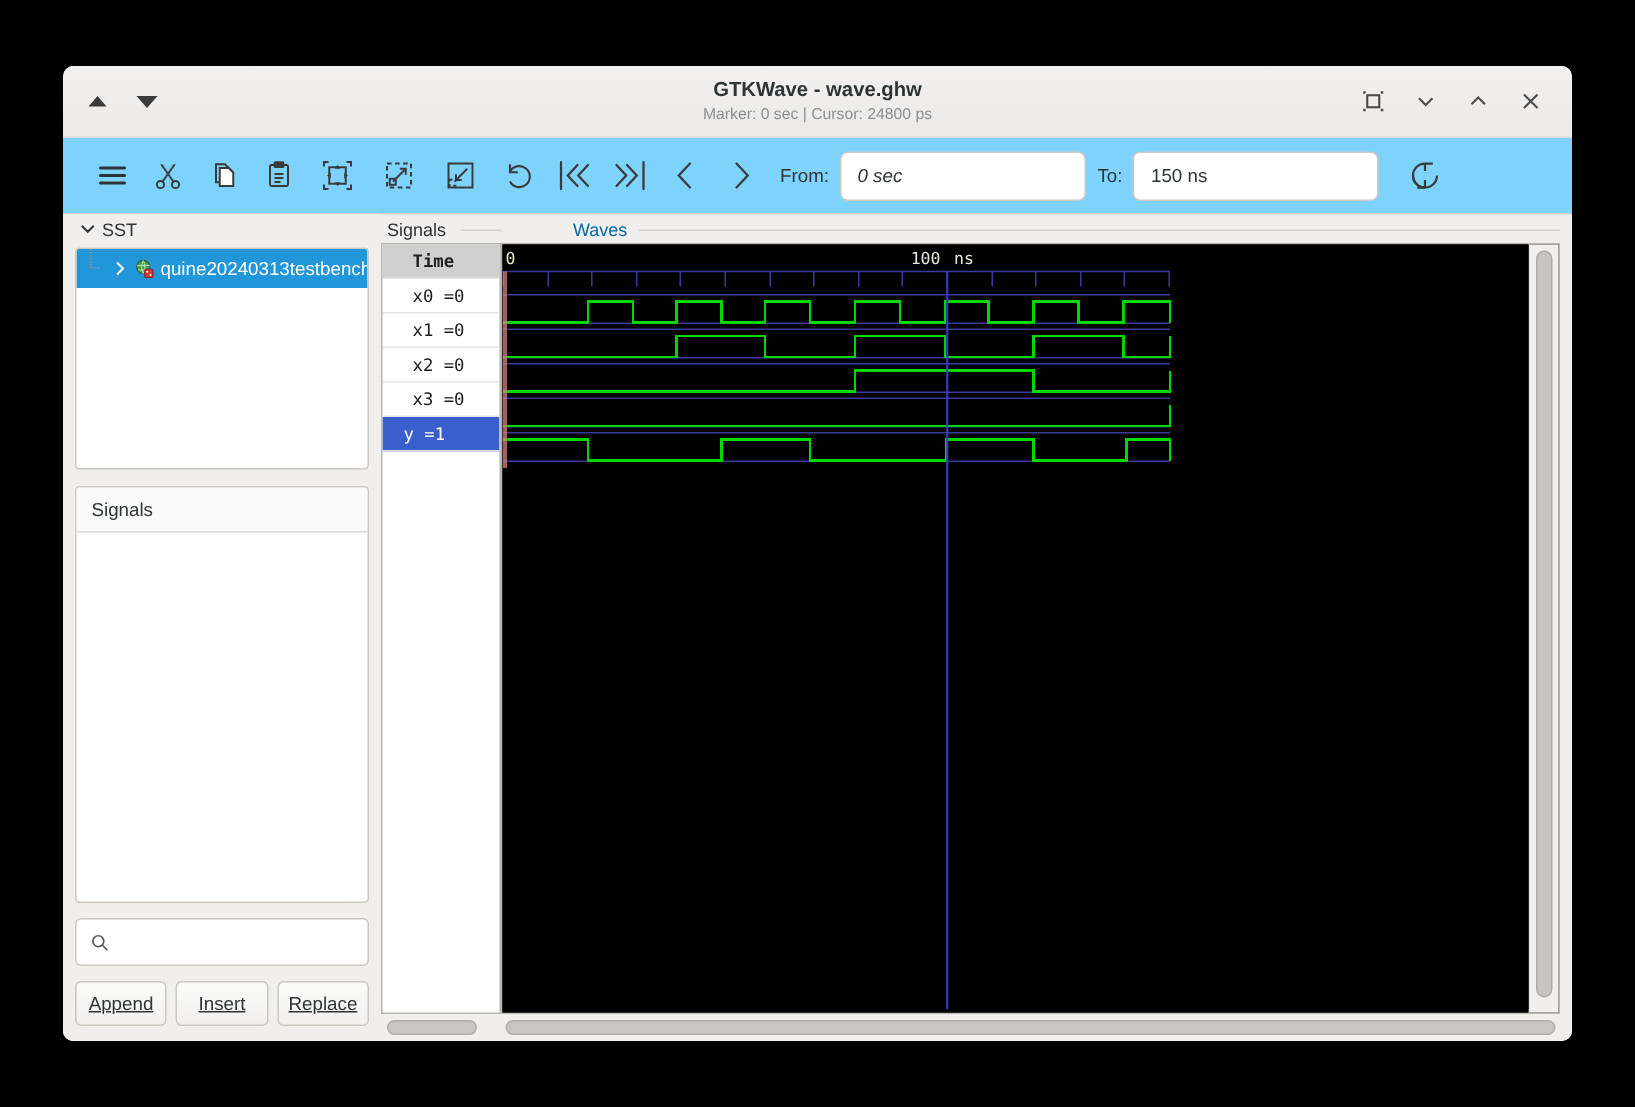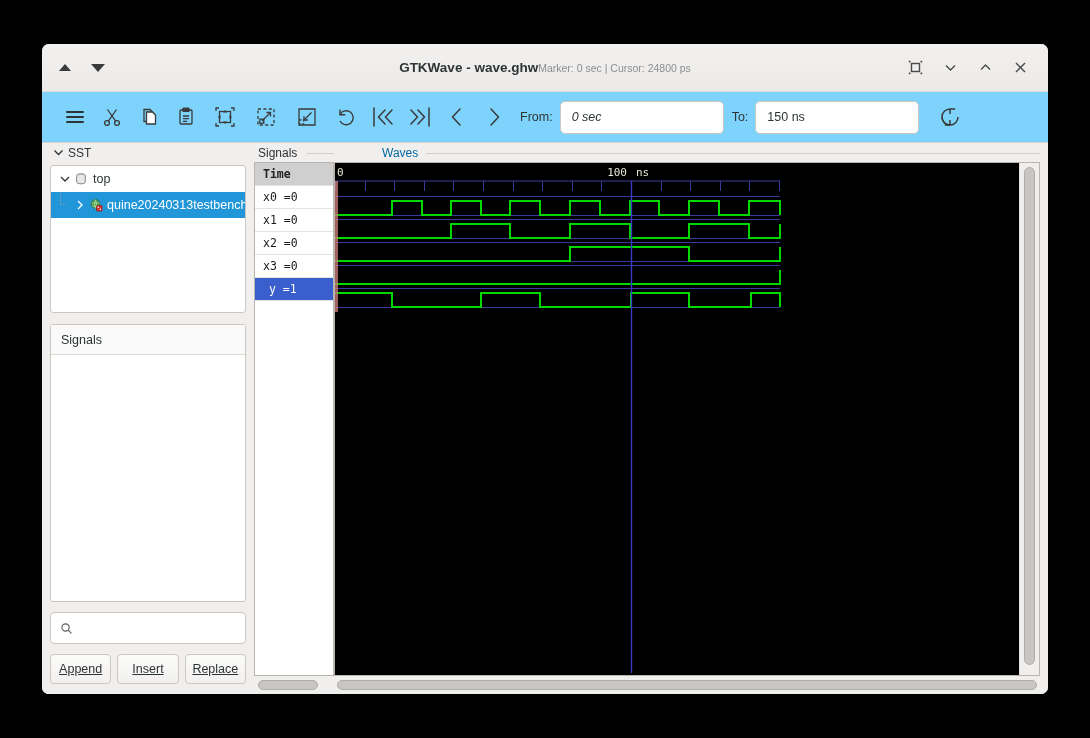--- a/index.html
+++ b/index.html
@@ -47,21 +47,21 @@
     border-bottom: 7px solid #3a3a3a;
   }
   .tri-dn {
     border-left: 7px solid transparent;
     border-right: 7px solid transparent;
     border-top: 8px solid #3a3a3a;
   }
   .tb-center {
     position: absolute;
     left: 0; right: 0; top: 0; bottom: 0;
-    display: flex; flex-direction: row;
+    display: flex; flex-direction: column;
     align-items: center; justify-content: center;
     pointer-events: none;
   }
   .tb-title {
     font-size: 13.5px; font-weight: bold; color: #2e3436;
     line-height: 16px;
   }
   .tb-sub {
     font-size: 10.5px; color: #8b8e8f;
     line-height: 14px; margin-top: 1px;
@@ -264,21 +264,21 @@
     flex: 1 1 auto;
     overflow: hidden;
     min-height: 0;
   }
   .nm-row {
     height: 23px;
     display: flex; align-items: center;
     font-family: "DejaVu Sans Mono", monospace;
     font-size: 11.5px;
     color: #1a1a1a;
-    padding-left: 8px;
+    padding-left: 20px;
     border-bottom: 1px solid #e6e4e0;
   }
   .nm-row.time { background: #cfcfcf; font-weight: bold; color:#222; }
   .nm-row.sel  { background: #3a5fcd; color: #ffffff; padding-left: 14px; }
   .names-scroll {
     height: 18px;
     background: #f0efee;
     display: flex; align-items: center;
     padding: 0 4px;
     flex: 0 0 auto;
@@ -524,34 +524,20 @@
 
     <div class="leftcol">
       <div class="sst-head">
         <svg width="13" height="13" viewBox="0 0 13 13">
           <path d="M2.5 4.5 L6.5 8.5 L10.5 4.5" fill="none" stroke="#2e3436" stroke-width="1.3"></path>
         </svg>
         <span class="lbl">SST</span>
       </div>
 
       <div class="tree-box">
-        <div class="tree-row">
-          <span class="chev">
-            <svg width="12" height="12" viewBox="0 0 12 12">
-              <path d="M2 4 L6 8 L10 4" fill="none" stroke="#2e3436" stroke-width="1.3"></path>
-            </svg>
-          </span>
-          <span class="icon-cyl">
-            <svg width="14" height="14" viewBox="0 0 14 14">
-              <ellipse cx="7" cy="3.6" rx="4.3" ry="1.9" fill="#d8d8d8" stroke="#7a7a7a" stroke-width="0.9"></ellipse>
-              <path d="M2.7 3.6 V10 A4.3 1.9 0 0 0 11.3 10 V3.6" fill="#e8e8e8" stroke="#7a7a7a" stroke-width="0.9"></path>
-            </svg>
-          </span>
-          <span>top</span>
-        </div>
         <div class="tree-row child sel">
           <span class="dashline"></span>
           <span class="chev">
             <svg width="12" height="12" viewBox="0 0 12 12">
               <path d="M4 2 L8 6 L4 10" fill="none" stroke="#ffffff" stroke-width="1.3"></path>
             </svg>
           </span>
           <span class="icon-mod">
             <svg width="15" height="15" viewBox="0 0 15 15">
               <circle cx="6.5" cy="6" r="4.4" fill="#4aa04a" stroke="#2a602a" stroke-width="0.7"></circle>

